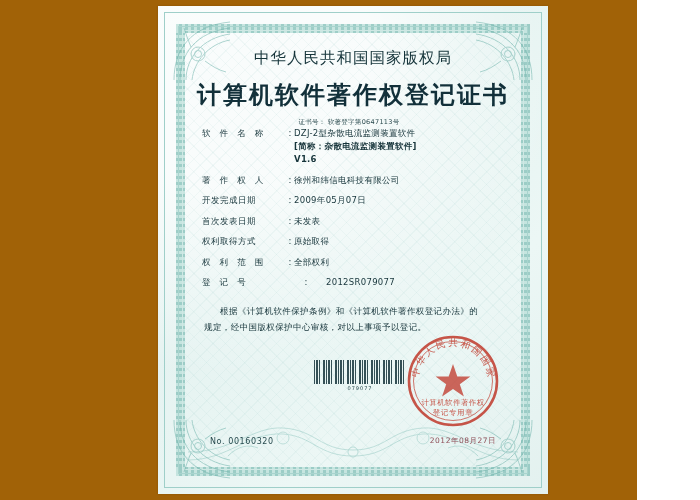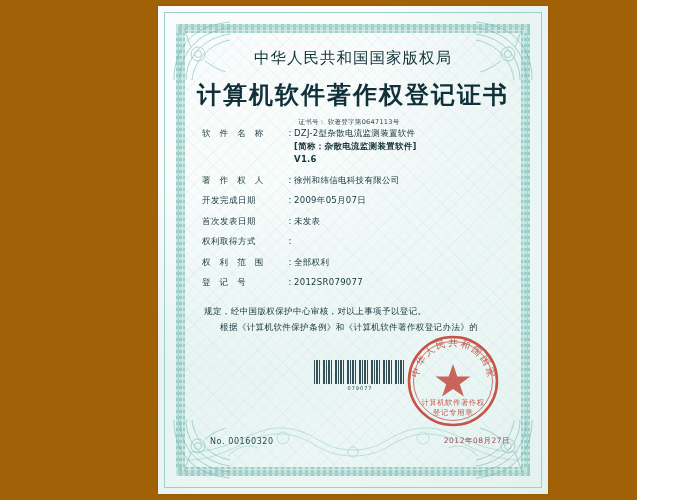--- a/index.html
+++ b/index.html
@@ -145,21 +145,21 @@
   }
   .field .k.spread {
     letter-spacing: 3.2px;
   }
   .field .colon { width: 8px; flex: 0 0 8px; text-align: center; }
   .field .v {
     flex: 1 1 auto;
     letter-spacing: .3px;
   }
   .field .v .l2, .field .v .l3 { display: block; font-weight: bold; }
-  .field.tight { margin-bottom: 6px; }
+  .field.tight { margin-bottom: 6px; gap: 16px; }
 
   .para {
     margin-top: 14px;
     padding: 0 16px 0 16px;
     font-size: 8.5px;
     line-height: 16px;
     letter-spacing: .4px;
     color: #16343a;
   }
   .para .ln { display: block; }
@@ -203,21 +203,21 @@
   .doc-no {
     position: absolute;
     left: 52px;
     bottom: 48px;
     font-size: 8px;
     letter-spacing: .6px;
     color: #274a4e;
   }
   .issue-date {
     position: absolute;
-    right: 38px;
+    right: 52px;
     bottom: 48px;
     font-size: 7.5px;
     letter-spacing: .5px;
     color: #8e4d57;
   }
 </style>
 </head>
 <body>
 
 <div class="page">
@@ -334,39 +334,40 @@
 
         <div class="field">
           <div class="k">首次发表日期</div>
           <div class="colon">:</div>
           <div class="v">未发表</div>
         </div>
 
         <div class="field">
           <div class="k">权利取得方式</div>
           <div class="colon">:</div>
+          <div class="v">原始取得</div>
         </div>
 
         <div class="field">
           <div class="k spread">权 利 范 围</div>
           <div class="colon">:</div>
           <div class="v">全部权利</div>
         </div>
 
         <div class="field tight">
           <div class="k spread">登 记 号</div>
           <div class="colon">:</div>
           <div class="v">2012SR079077</div>
         </div>
 
       </div>
 
       <div class="para">
+        <span class="ln indent">根据《计算机软件保护条例》和《计算机软件著作权登记办法》的</span>
         <span class="ln">规定，经中国版权保护中心审核，对以上事项予以登记。</span>
-        <span class="ln indent">根据《计算机软件保护条例》和《计算机软件著作权登记办法》的</span>
       </div>
     </div>
 
     <div class="barcode"></div>
     <div class="barcode-text">079077</div>
 
     <div class="seal">
       <svg width="102" height="102" viewBox="0 0 102 102">
         <defs>
           <path id="arcpath" d="M 16 51 A 35 35 0 0 1 86 51"></path>

